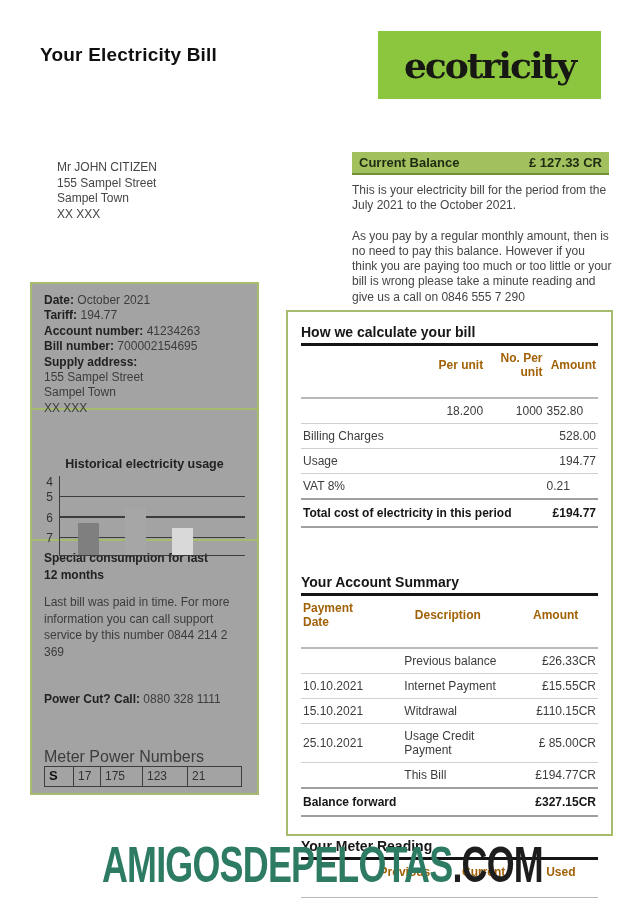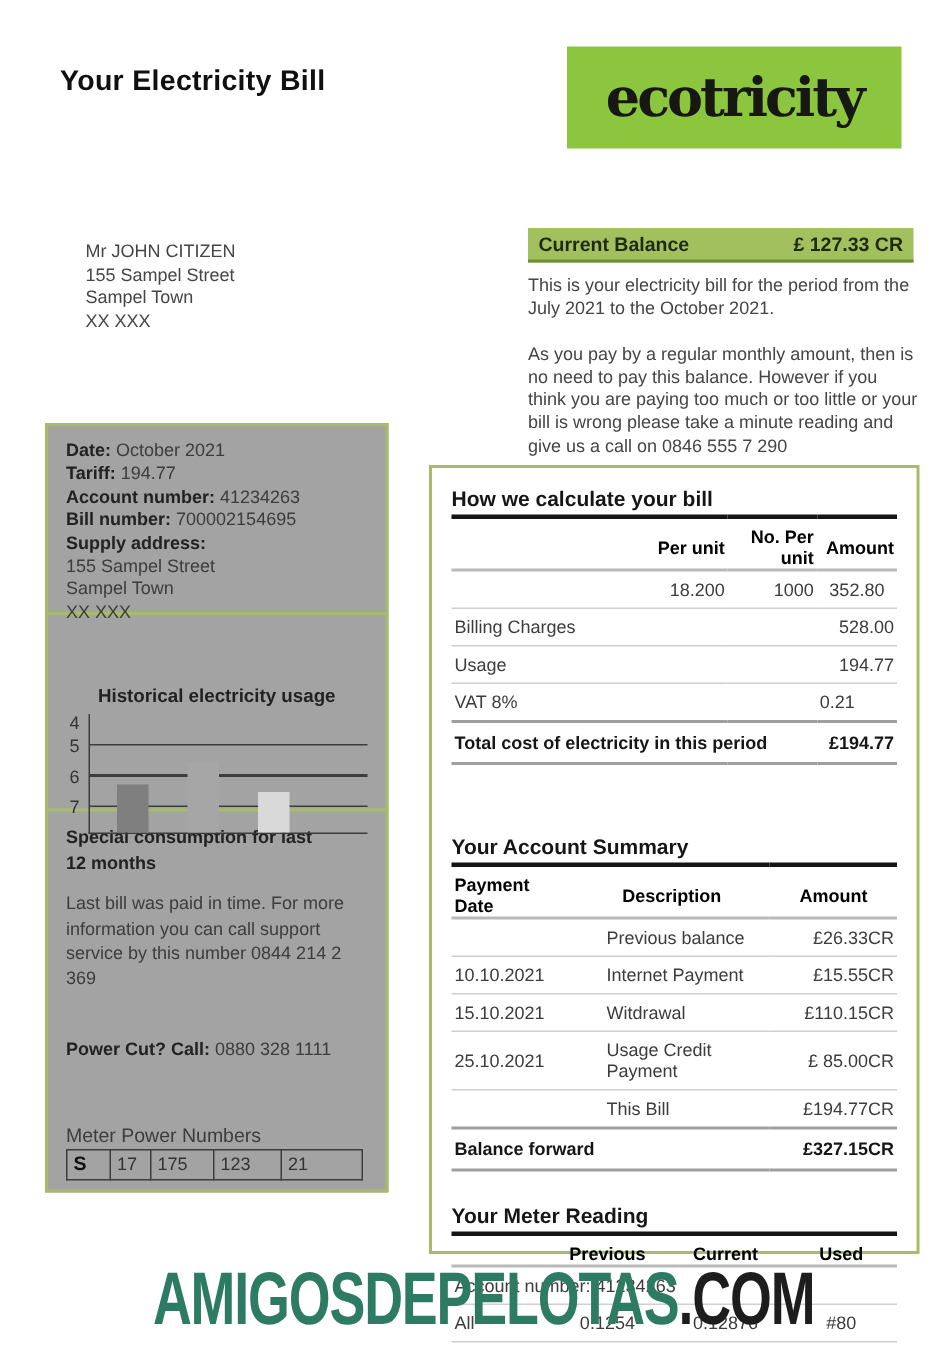--- a/index.html
+++ b/index.html
@@ -50,37 +50,37 @@
   }
   .grid { position:absolute; left:0; right:0; height:1.5px; background:#3d3d3d; }
   .g1{top:25%;} .g2{top:51%;} .g3{top:77%;}
   .bars { position:absolute; left:0; right:0; top:0; bottom:0; display:flex; align-items:flex-end; padding-left:18px; gap:26px; }
   .bar { width:21px; }
   .sec-special { height:304px; font-size:12px; line-height:16.5px; }
   .sec-special .heading { font-weight:bold; color:#222; width:175px; }
   .sec-special .body { margin-top:11px; width:200px; }
   .powercut { margin-top:31px; }
   .powercut b { color:#222; }
-  .meter-label { margin-top:41px; font-size:13px; color:#3c3c3c; }
+  .meter-label { margin-top:41px; font-size:16px; color:#3c3c3c; }
   .meter-table { border-collapse:collapse; margin-top:1px; }
   .meter-table td { border:1.5px solid #3d3d3d; height:20px; font-size:12px; padding:0 4px; color:#333; }
   .meter-table td:nth-child(1){ width:29px; font-weight:bold; font-size:13px; color:#111; }
   .meter-table td:nth-child(2){ width:27px; }
   .meter-table td:nth-child(3){ width:42px; }
   .meter-table td:nth-child(4){ width:45px; }
   .meter-table td:nth-child(5){ width:54px; }
 
   
   .right-box {
     position:absolute; left:286px; top:310px; width:327px; height:526px;
     border:2px solid #a6bc6b; background:#fff; padding:12px 13px;
   }
   .rtitle { font-size:14px; font-weight:bold; color:#161616; margin-bottom:3px; }
   .rtable { width:100%; border-collapse:collapse; font-size:12px; color:#3c3c3c; border-top:3px solid #151515; }
-  .rtable th { font-weight:bold; color:#000000; padding:5px 2px 0; border-bottom:2px solid #b9b9b9; }
+  .rtable th { font-weight:bold; color:#a16207; padding:5px 2px 18px; border-bottom:2px solid #b9b9b9; }
   .rtable td { padding:5px 2px; border-bottom:1.5px solid #cfcfcf; }
   .rtable tfoot td { font-weight:bold; color:#161616; border-top:2px solid #9f9f9f; border-bottom:2px solid #9f9f9f; padding:6px 2px; }
   .r { text-align:right; } .c { text-align:center; } .l { text-align:left; }
   .calc col.c1{width:44%;} .calc col.c2{width:18%;} .calc col.c3{width:20%;} .calc col.c4{width:18%;}
   .summary col.c1{width:28%;} .summary col.c2{width:46%;} .summary col.c3{width:26%;}
   .summary td:nth-child(2){ padding-left:22px; }
   .reading col.c1{width:22%;} .reading col.c2{width:26%;} .reading col.c3{width:27%;} .reading col.c4{width:25%;}
   .rsec2 { margin-top:46px; }
   .rsec3 { margin-top:21px; }
 
@@ -194,21 +194,21 @@
             <th class="r">Per unit</th>
             <th class="r">No. Per unit</th>
             <th class="r">Amount</th>
           </tr>
         </thead>
         <tbody>
             <tr>
               <td style="text-align: left;"></td>
               <td style="text-align: right;">18.200</td>
               <td style="text-align: right;">1000</td>
-              <td style="text-align: center;">352.80</td>
+              <td style="text-align: left;">352.80</td>
             </tr>
             <tr>
               <td style="text-align: left; margin-top: 20px;">Billing Charges</td>
               <td style="text-align: right;"></td>
               <td style="text-align: right;"></td>
               <td style="text-align: right;">528.00</td>
             </tr>
             <tr>
               <td style="text-align: left;">Usage</td>
               <td style="text-align: right;"></td>

